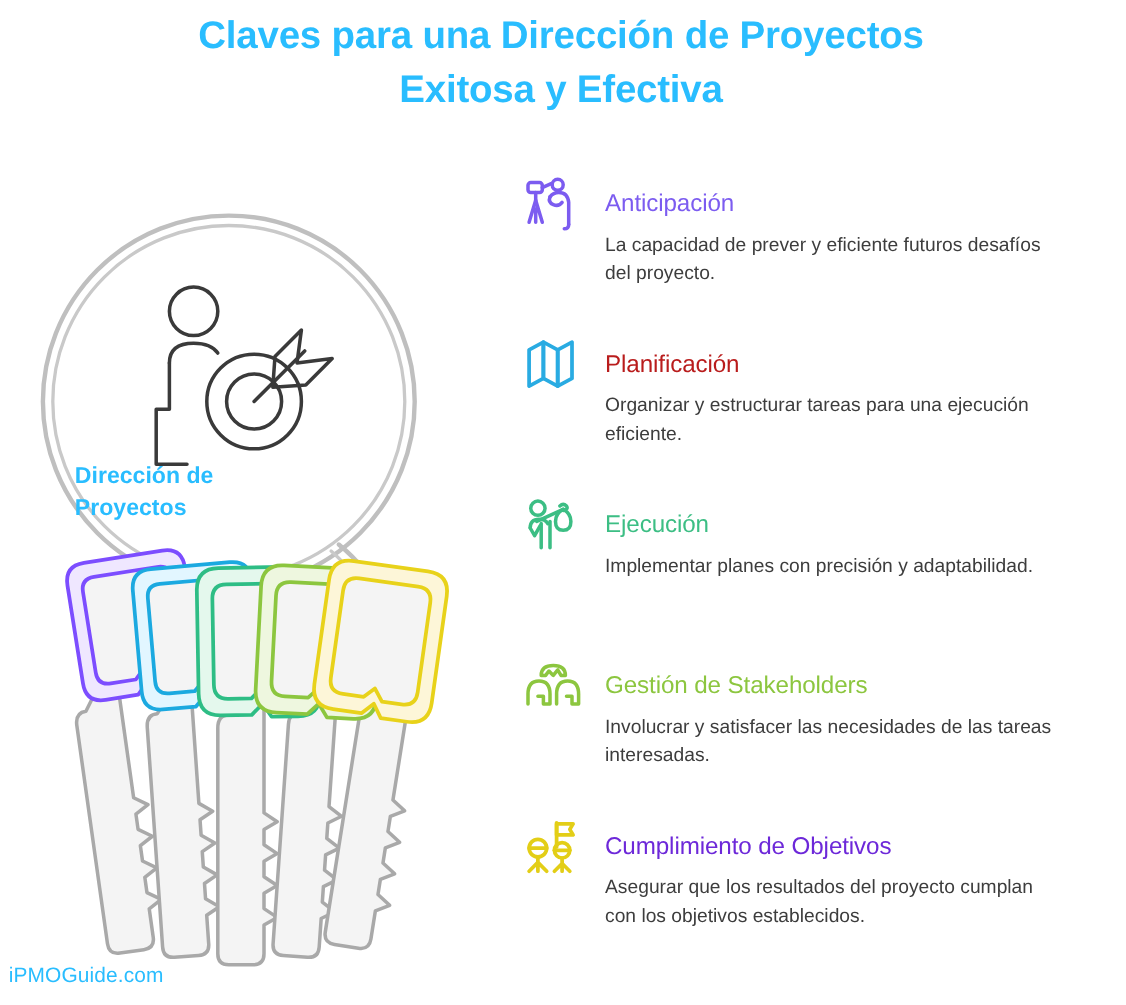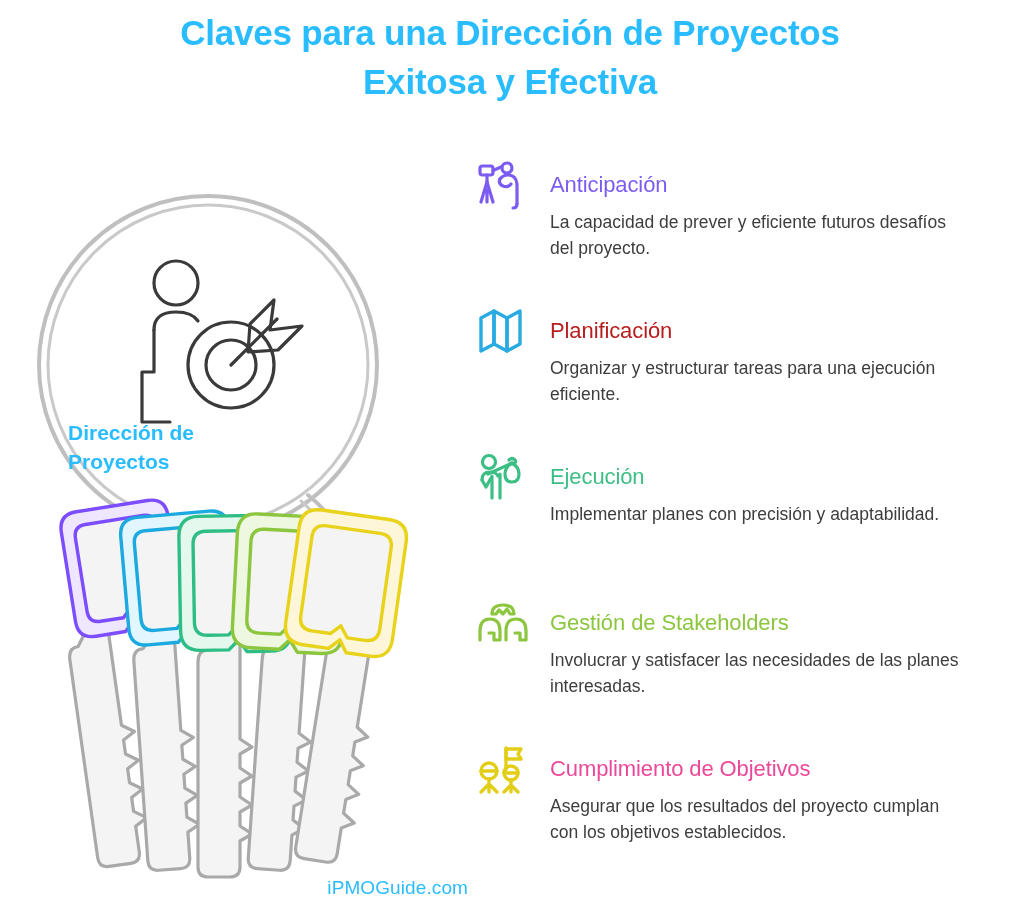--- a/index.html
+++ b/index.html
@@ -56,21 +56,21 @@
     font-size: 21px;
     font-weight: bold;
     line-height: 29px;
     pointer-events: none;
   }
   #footer-brand {
     position: absolute;
     left: 0px;
     top: 727px;
     width: 460px;
-    text-align: right;
+    text-align: left;
     color: #29bdff;
     font-size: 19px;
     font-weight: normal;
     letter-spacing: 0.1px;
   }
 
   
   #features {
     position: absolute;
     left: 472px;
@@ -249,31 +249,31 @@
     <div class="feature-desc">Implementar planes con precisión y adaptabilidad.</div>
   </div>
 
   <div class="feature">
     <svg class="feature-icon" viewBox="0 0 54 54" fill="none" stroke="#8cc63f" stroke-width="3.2" stroke-linecap="round" stroke-linejoin="round">
       <path d="M16 16 q0 -9 11 -9 q11 0 11 9 l-4 0 l-3 -5 l-4 5 l-4 -4 l-3 4 z"></path>
       <path d="M4 42 l0 -9 q0 -12 10 -12 q10 0 10 12 l0 9 l-6 0 l0 -7 l-5 0"></path>
       <path d="M30 42 l0 -9 q0 -12 10 -12 q10 0 10 12 l0 9 l-6 0 l0 -7 l-5 0"></path>
     </svg>
     <div class="feature-title" style="color:#8cc63f">Gestión de Stakeholders</div>
-    <div class="feature-desc">Involucrar y satisfacer las necesidades de las planes interesadas.</div>
+    <div class="feature-desc">Involucrar y satisfacer las necesidades de las tareas interesadas.</div>
   </div>
 
   <div class="feature">
     <svg class="feature-icon" viewBox="0 0 54 54" fill="none" stroke="#e3ce17" stroke-width="3.4" stroke-linecap="round" stroke-linejoin="round">
       <circle cx="13" cy="27" r="8"></circle>
       <path d="M5 27 l16 0"></path>
       <path d="M13 35 l0 13 M13 40 l-8 8 M13 40 l8 8"></path>
       <circle cx="35" cy="29" r="7"></circle>
       <path d="M28 29 l14 0"></path>
       <path d="M35 36 l0 12 M35 41 l-7 7 M35 41 l7 7"></path>
       <path d="M30 26 l0 -22"></path>
       <path d="M30 5 l15 0 l-3 5 l3 5 l-15 0 z"></path>
     </svg>
-    <div class="feature-title" style="color:#ec4899">Cumplimiento de Objetivos</div>
+    <div class="feature-title" style="color:#6d28d9">Cumplimiento de Objetivos</div>
     <div class="feature-desc">Asegurar que los resultados del proyecto cumplan con los objetivos establecidos.</div>
   </div>
 
 </div>
 
 </body></html>

